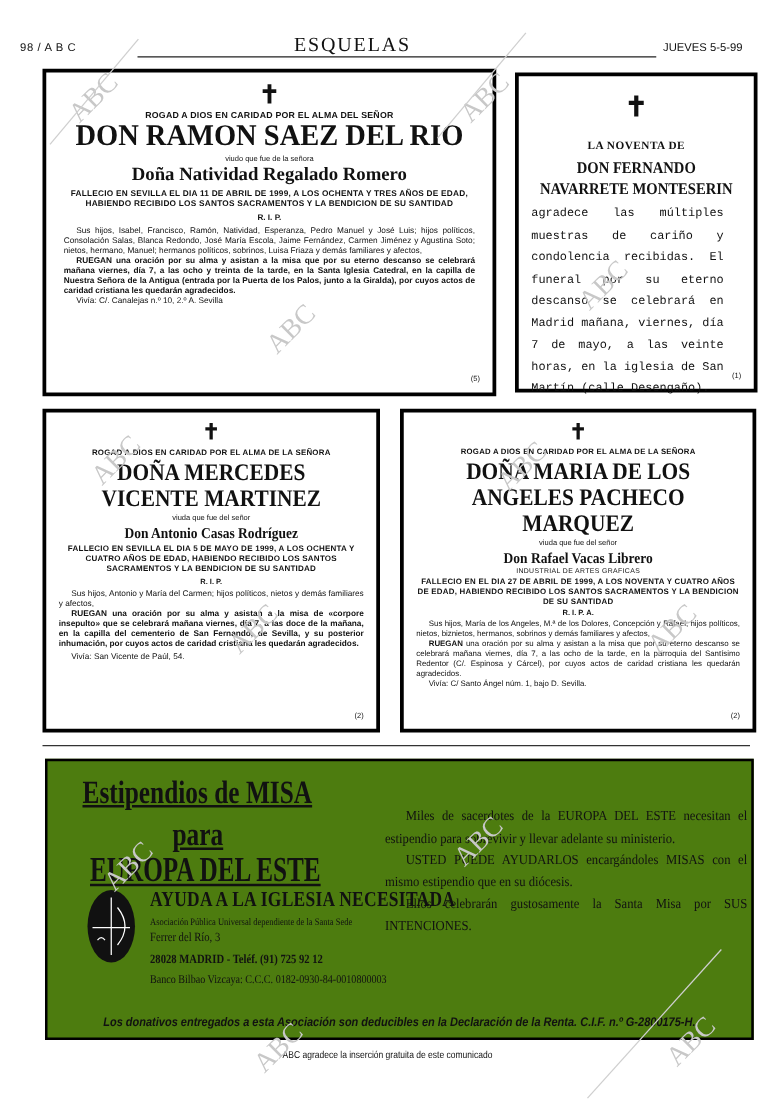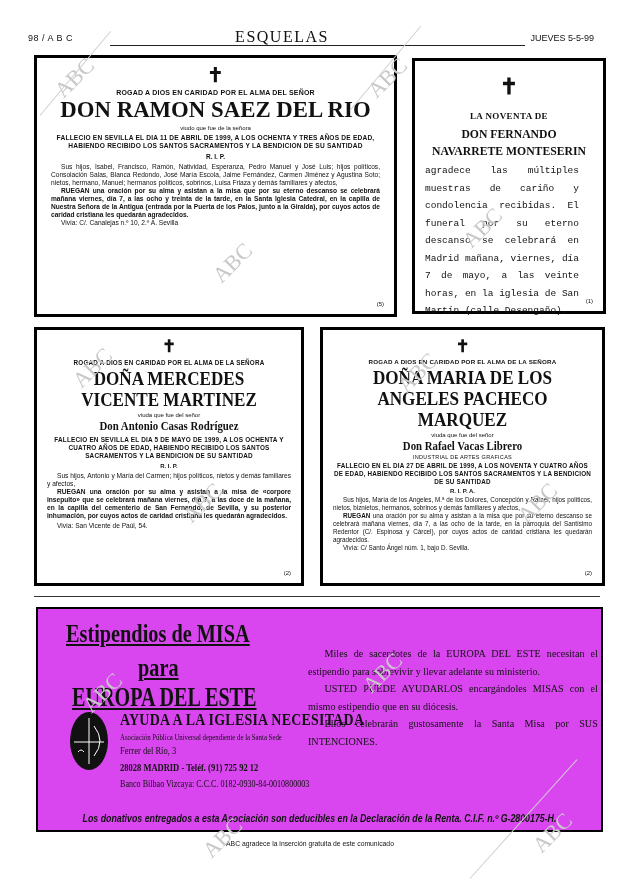--- a/index.html
+++ b/index.html
@@ -1,40 +1,40 @@
 <!DOCTYPE html>
 <html><head>
 <meta charset="utf-8">
 <style>
   * { box-sizing: border-box; margin: 0; padding: 0; }
   html, body { width: 620px; height: 880px; background: #ffffff; overflow: hidden; }
   body { position: relative; font-family: "Liberation Sans", sans-serif; color: #111; }
 
   .header { position: absolute; left: 0; top: 28px; width: 620px; height: 20px; }
-  .header .pg { position: absolute; left: 28px; top: 5px; font-size: 9px; letter-spacing: 0.5px; }
+  .header .pg { position: absolute; left: 16px; top: 5px; font-size: 9px; letter-spacing: 0.5px; }
   .header .title { position: absolute; left: 0; width: 564px; top: 0; text-align: center;
     font-family: "Liberation Serif", serif; font-size: 16px; letter-spacing: 1.5px; }
   .header .date { position: absolute; right: 26px; top: 5px; font-size: 9px; }
   .header .rule { position: absolute; left: 110px; right: 95px; top: 17px; border-top: 1px solid #222; }
 
   .box { position: absolute; border: 3px solid #000; background: #fff; }
   .box .inner { position: absolute; inset: 4px; }
   .cross { font-family: "DejaVu Serif", serif; font-weight: bold; text-align: center; line-height: 1; }
   .caps-sm { font-size: 7px; font-weight: bold; text-align: center; letter-spacing: 0.2px; }
   .name-big { font-family: "Liberation Serif", serif; font-weight: bold; text-align: center; line-height: 1.05; transform: scaleX(0.9); }
   .sub-sm { font-size: 6px; text-align: center; }
   .name-mid { font-family: "Liberation Serif", serif; font-weight: bold; text-align: center; }
   .body-sm { font-size: 6.6px; line-height: 8px; text-align: justify; }
   .body-bold { font-weight: bold; }
   .indent { text-indent: 10px; }
   .code { position: absolute; right: 6px; bottom: 3px; font-size: 6px; }
 
   .sep-rule { position: absolute; left: 34px; right: 20px; top: 596px; border-top: 1px solid #333; }
 
-  .ad { position: absolute; left: 36px; top: 607px; width: 567px; height: 225px; border: 2px solid #000; background: #d946ef; }
+  .ad { position: absolute; left: 36px; top: 607px; width: 567px; height: 225px; border: 2px solid #000; background: #4d7c0f; }
   .ad .h1 { position: absolute; font-family: "Liberation Serif", serif; font-weight: bold; text-decoration: underline; transform-origin: left top; }
   .ad .logo { position: absolute; left: 32px; top: 103px; width: 38px; height: 58px; border-radius: 50%; background: #111; }
   .ad .logo svg { position: absolute; left: 0; top: 0; }
   .ad .org { position: absolute; left: 82px; top: 101px; font-family: "Liberation Serif", serif; font-weight: bold; font-size: 17px; transform: scaleX(0.82); transform-origin: left top; letter-spacing: 0.3px; }
   .ad .orgline { position: absolute; left: 82px; font-family: "Liberation Serif", serif; font-size: 10px; transform: scaleX(0.85); transform-origin: left top; }
   .ad .right { position: absolute; left: 270px; top: 36px; width: 290px; font-family: "Liberation Serif", serif; font-size: 11px; line-height: 17.5px; text-align: justify; transform: scaleX(0.92); transform-origin: left top; width: 315px; }
   .ad .footer { position: absolute; left: 0; right: 0; bottom: 6px; text-align: center; font-size: 10px; font-style: italic; font-weight: bold; transform: scaleX(0.88); }
   .note { position: absolute; left: 0; width: 620px; top: 839px; text-align: center; font-size: 8px; transform: scaleX(0.85); }
 
   .wm { position: absolute; font-family: "Liberation Serif", serif; font-size: 22px; color: #c8c8c8; transform: rotate(-45deg); pointer-events: none; }
@@ -49,20 +49,21 @@
   <span class="date">JUEVES 5-5-99</span>
   <div class="rule"></div>
 </div>
 
 <div class="box" style="left:34px; top:55px; width:363px; height:262px;">
   <div class="inner">
     <div class="cross" style="font-size:20px; margin-top:3px;">✝</div>
     <div class="caps-sm" style="margin-top:4px;">ROGAD A DIOS EN CARIDAD POR EL ALMA DEL SEÑOR</div>
     <div class="name-big" style="font-size:24px; margin-top:1px; transform:scaleX(0.95);">DON RAMON SAEZ DEL RIO</div>
     <div class="sub-sm" style="margin-top:3px;">viudo que fue de la señora</div>
+    <div class="name-mid" style="font-size:15px; margin-top:1px;">Doña Natividad Regalado Romero</div>
     <div class="caps-sm" style="margin:3px 8px 0; line-height:8px; font-size:6.6px;">FALLECIO EN SEVILLA EL DIA 11 DE ABRIL DE 1999, A LOS OCHENTA Y TRES AÑOS DE EDAD, HABIENDO RECIBIDO LOS SANTOS SACRAMENTOS Y LA BENDICION DE SU SANTIDAD</div>
     <div class="sub-sm body-bold" style="margin-top:3px; font-size:6.5px;">R. I. P.</div>
     <p class="body-sm indent" style="margin:3px 10px 0;">Sus hijos, Isabel, Francisco, Ramón, Natividad, Esperanza, Pedro Manuel y José Luis; hijos políticos, Consolación Salas, Blanca Redondo, José María Escola, Jaime Fernández, Carmen Jiménez y Agustina Soto; nietos, hermano, Manuel; hermanos políticos, sobrinos, Luisa Friaza y demás familiares y afectos,</p>
     <p class="body-sm indent" style="margin:0 10px;">
       <b>RUEGAN</b>
       <span class="body-bold" style="font-weight:600;">una oración por su alma y asistan a la misa que por su eterno descanso se celebrará mañana viernes, día 7, a las ocho y treinta de la tarde, en la Santa Iglesia Catedral, en la capilla de Nuestra Señora de la Antigua (entrada por la Puerta de los Palos, junto a la Giralda), por cuyos actos de caridad cristiana les quedarán agradecidos.</span>
     </p>
     <p class="body-sm indent" style="margin:0 10px;">Vivía: C/. Canalejas n.º 10, 2.º A. Sevilla</p>
     <span class="code">(5)</span>
   </div>

